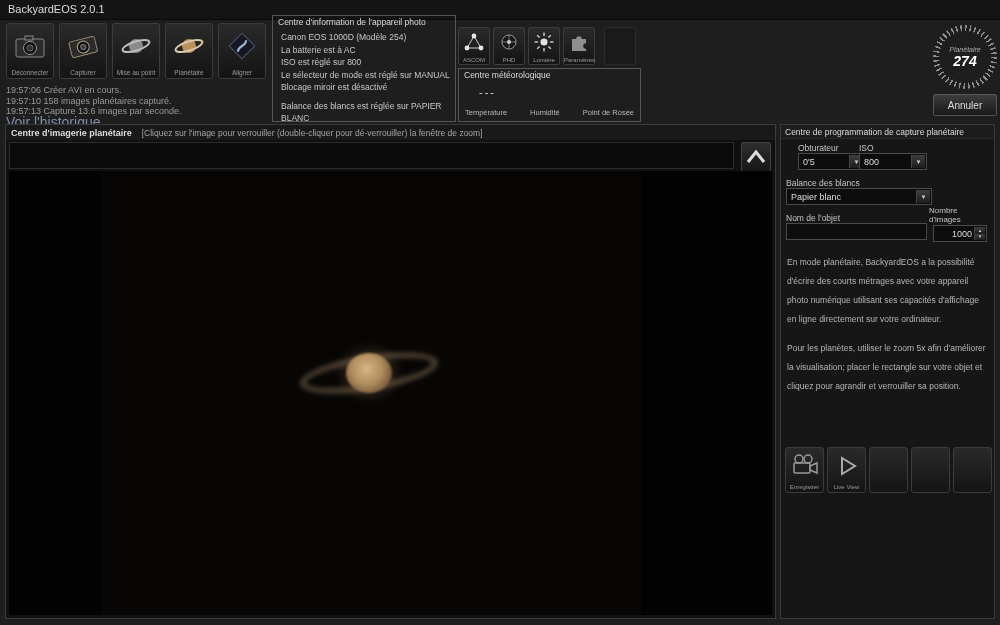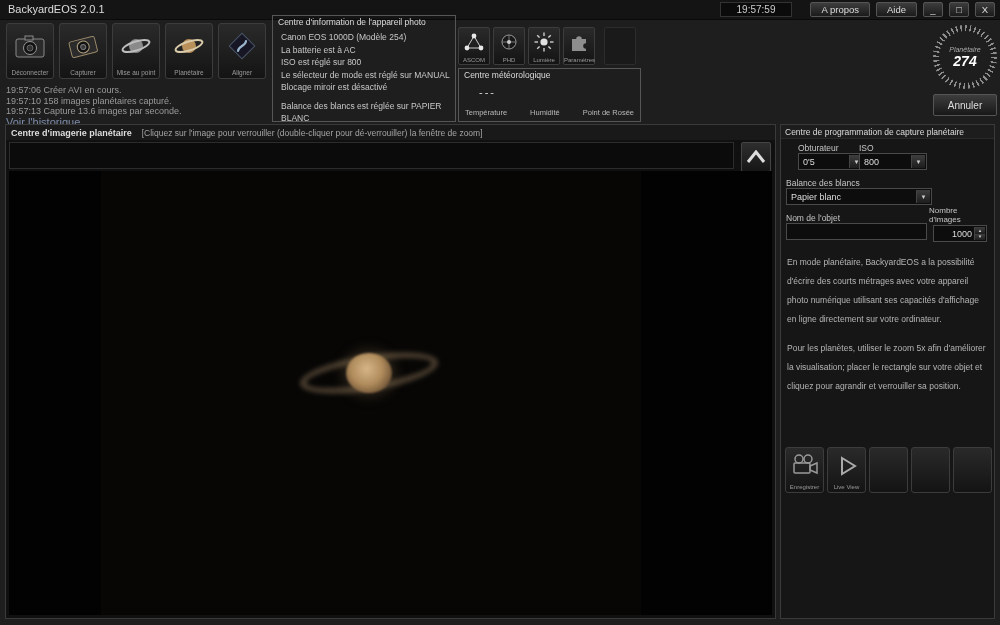--- a/index.html
+++ b/index.html
@@ -22,21 +22,21 @@
   .win-btn { width:20px; padding:1px 0; text-align:center; }
 
   
   .toolbar { position:absolute; left:6px; top:23px; display:flex; gap:5px; }
   .tool-btn { width:48px; height:56px; background:linear-gradient(#2a2a2a,#141414); border:1px solid #3c3c3c; border-radius:3px; position:relative; cursor:pointer; }
   .tool-btn .ticon { position:absolute; top:3px; left:0; right:0; height:38px; display:flex; align-items:center; justify-content:center; }
   .tool-label { position:absolute; bottom:2px; left:0; right:0; text-align:center; font-size:6.5px; color:#9a9a9a; }
 
   
   .log { position:absolute; left:6px; top:85px; font-size:9px; color:#9a9a9a; line-height:10.5px; }
-  .history-link { color:#7e8daa; text-decoration:underline; cursor:pointer; font-size:11px; }
+  .history-link { color:#7e8daa; text-decoration:underline; cursor:pointer; font-size:14px; }
 
   
   .groupbox { position:absolute; border:1px solid #565656; }
   .gb-title { position:absolute; top:1px; left:5px; font-size:8.5px; color:#ddd; }
 
   .camera-info { left:272px; top:15px; width:184px; height:107px; }
   .camera-info .lines { position:absolute; top:15px; left:8px; right:4px; font-size:8.5px; color:#c8c8c8; line-height:12.5px; }
   .camera-info .lines .gap { margin-top:6px; }
 
   
@@ -98,28 +98,20 @@
   .cap-btn .cicon { position:absolute; top:4px; left:0; right:0; height:28px; display:flex; align-items:center; justify-content:center; }
   .cap-label { position:absolute; bottom:2px; left:0; right:0; text-align:center; font-size:6px; color:#9a9a9a; }
 </style>
 </head>
 <body>
 
 <div class="app">
 
   <div class="titlebar">
     <span class="app-title">BackyardEOS 2.0.1</span>
-    <div class="titlebar-right">
-      <span class="time-box">19:57:59</span>
-      <button class="tb-btn">A propos</button>
-      <button class="tb-btn">Aide</button>
-      <button class="tb-btn win-btn">_</button>
-      <button class="tb-btn win-btn">□</button>
-      <button class="tb-btn win-btn">X</button>
-    </div>
   </div>
 
   <div class="toolbar">
     <div class="tool-btn">
       <span class="ticon">
         <svg width="30" height="26" viewBox="0 0 30 26">
             <rect x="1" y="6" width="28" height="18" rx="2" fill="#2b2b2b" stroke="#8a8a8a"></rect>
             <rect x="10" y="3" width="8" height="4" fill="#2b2b2b" stroke="#8a8a8a"></rect>
             <circle cx="15" cy="15" r="6.5" fill="#111" stroke="#999"></circle>
             <circle cx="15" cy="15" r="3" fill="#333" stroke="#666"></circle>

